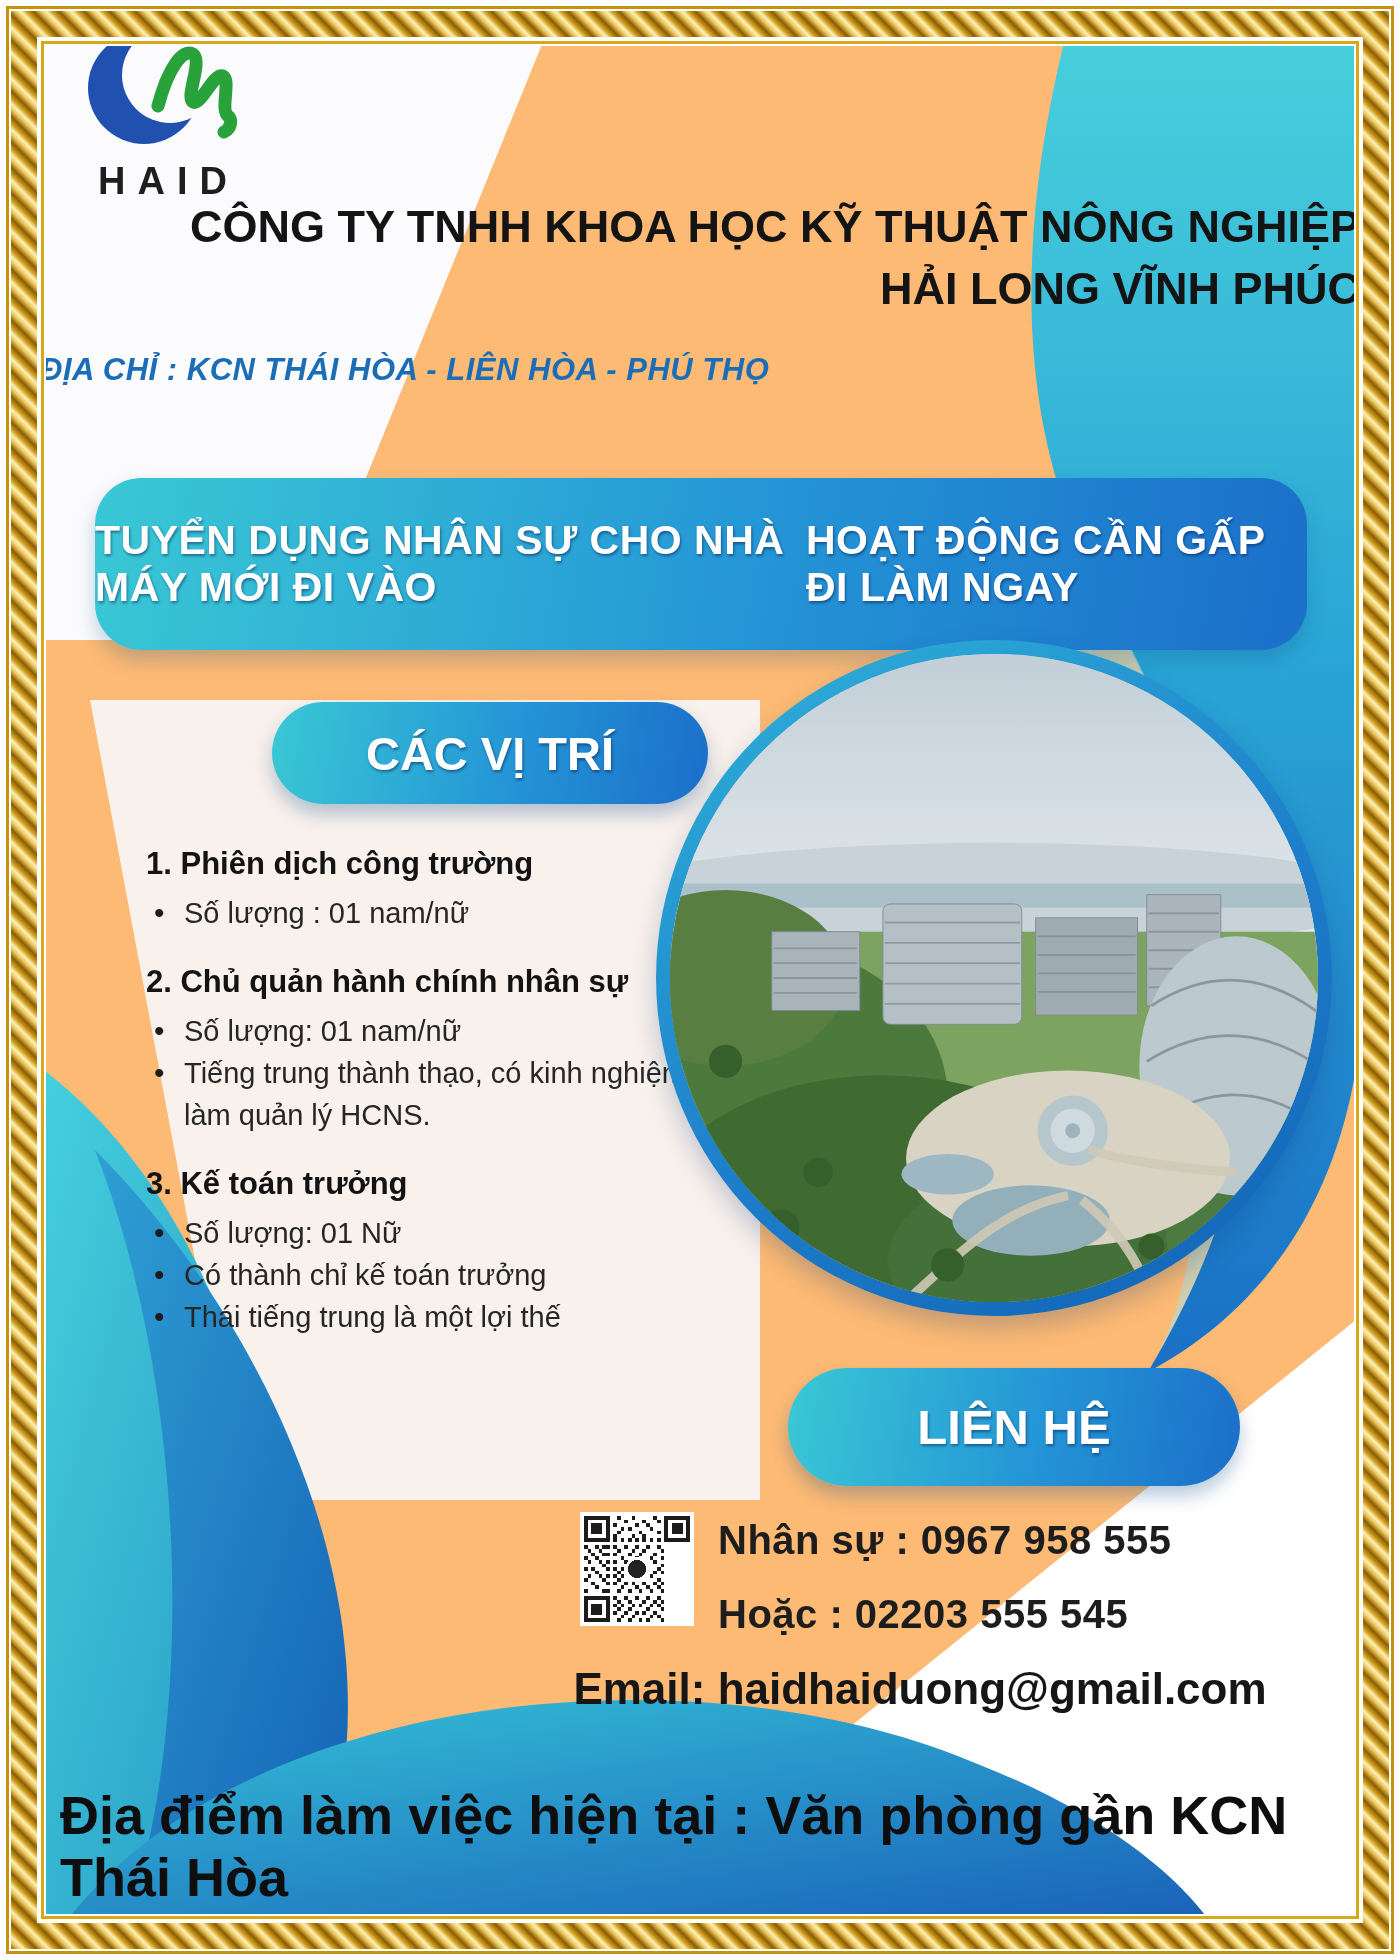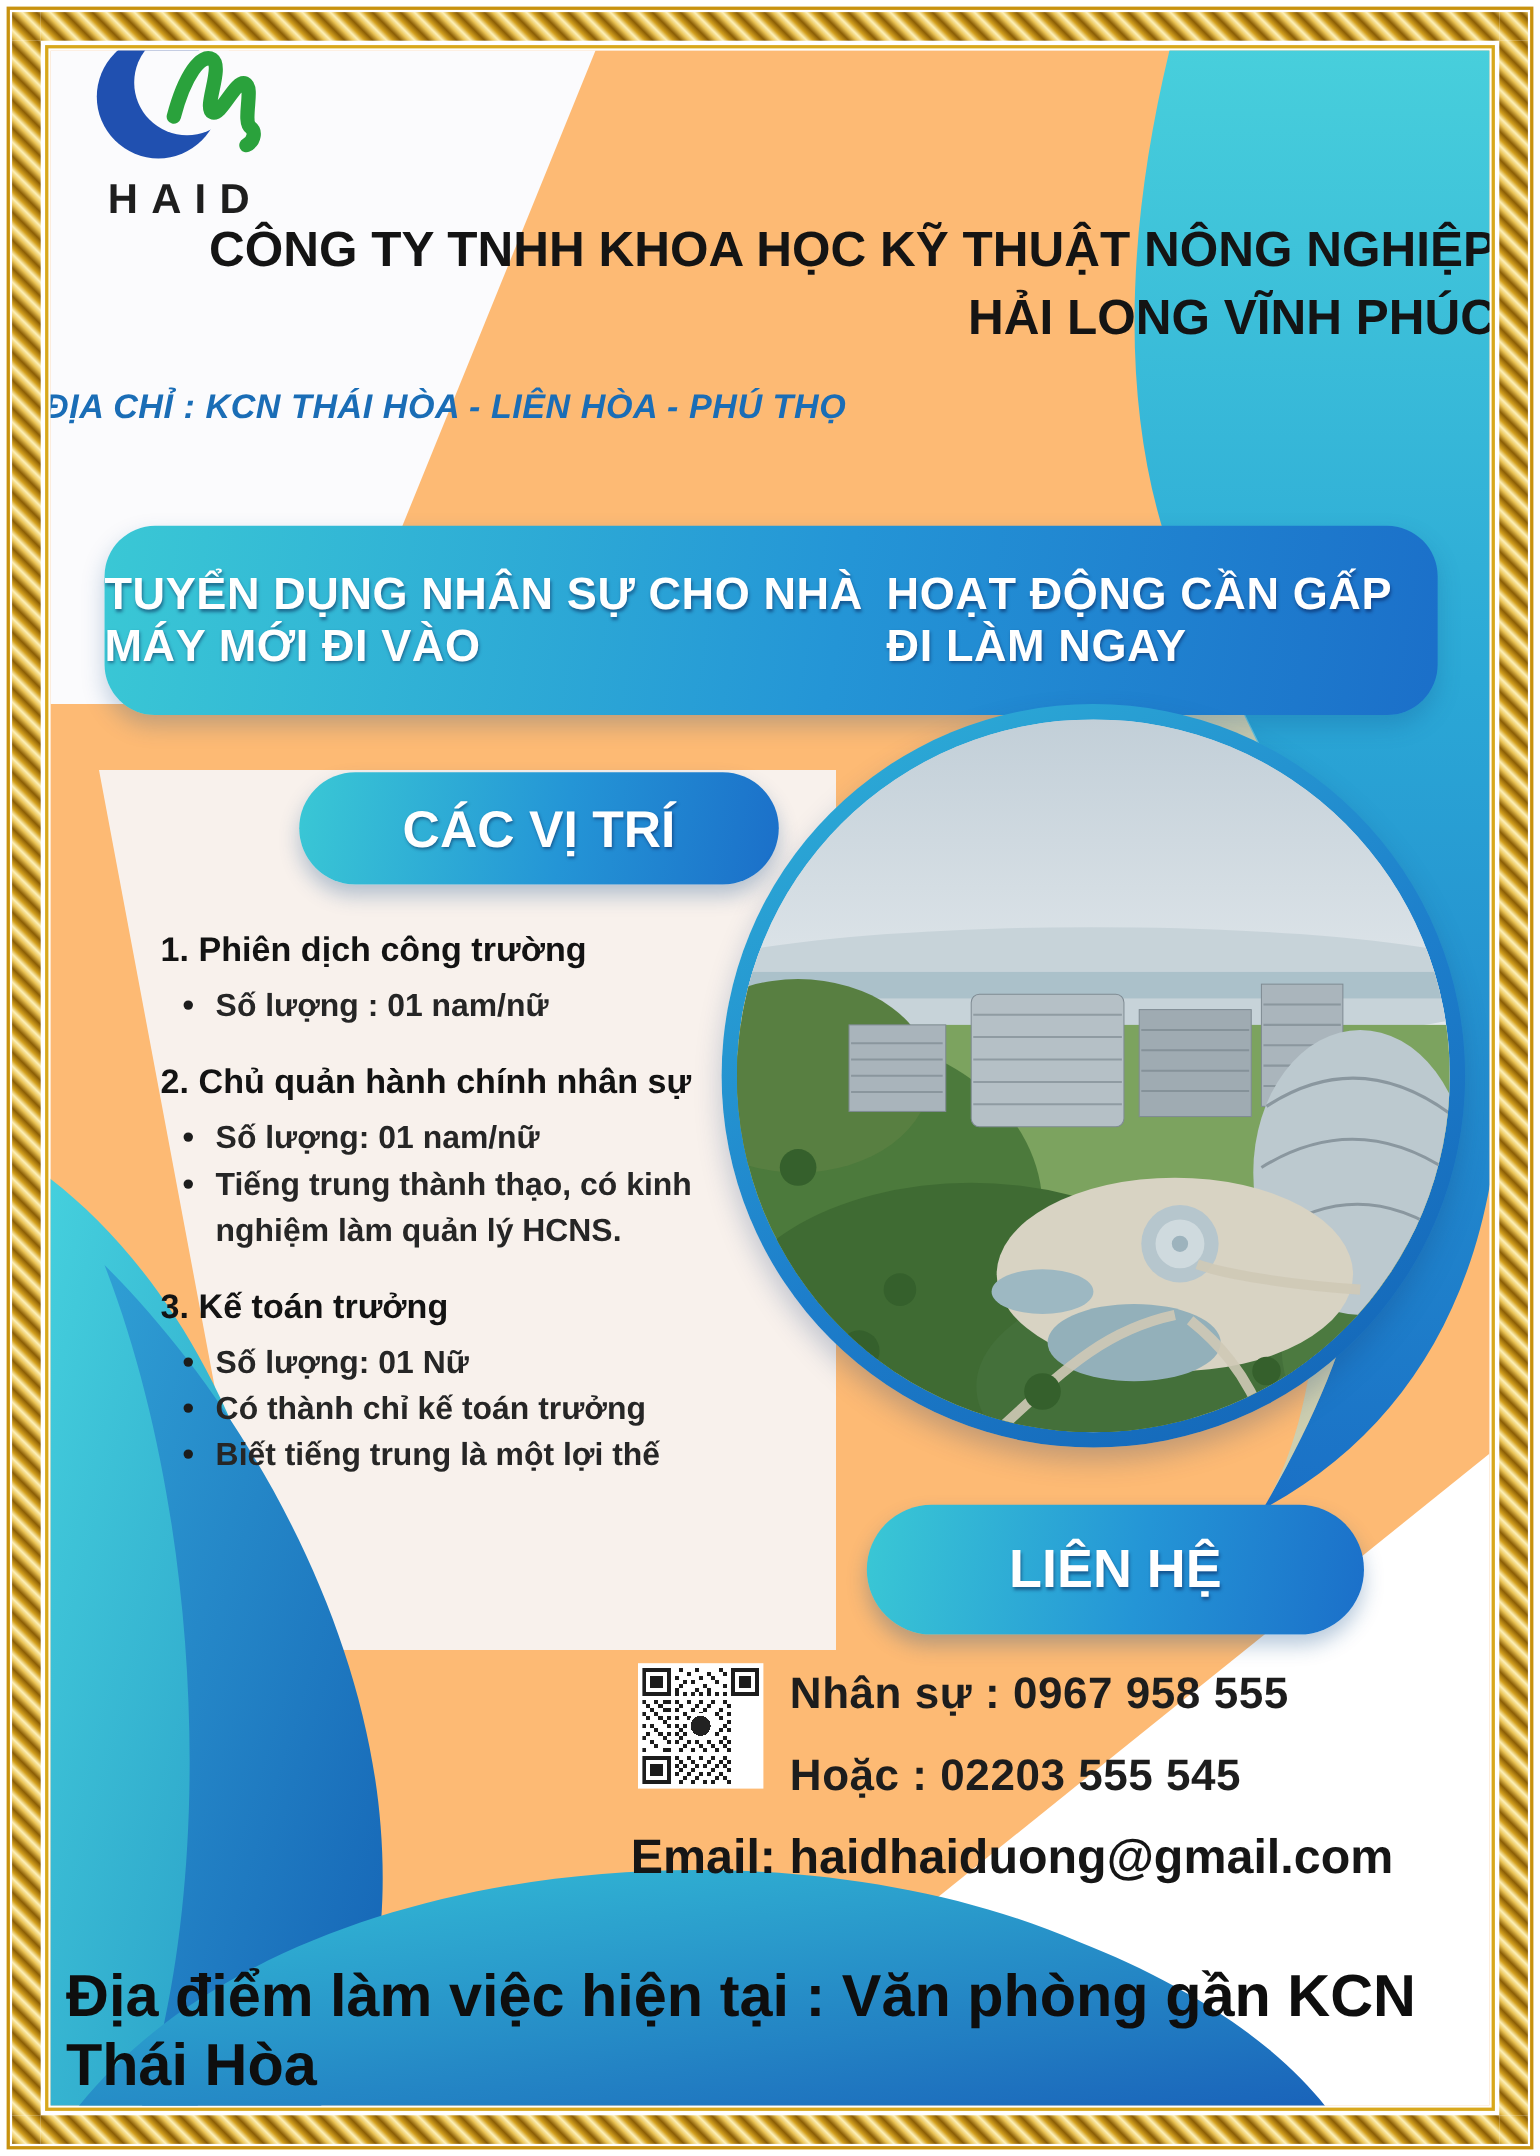--- a/index.html
+++ b/index.html
@@ -41,21 +41,21 @@
     display:flex;align-items:center;justify-content:center;
     box-shadow:0 10px 18px rgba(20,80,140,.3);
     color:#fff;font-weight:700;text-shadow:1px 2px 3px rgba(0,10,60,.45);
   }
   .pill-positions{left:272px;top:702px;width:436px;height:102px;font-size:47px;}
   .pill-contact{left:788px;top:1368px;width:452px;height:118px;font-size:49px;}
   
   .jobs{position:absolute;left:146px;top:846px;width:548px;z-index:2;color:#1f1f1f;}
   .job{margin-bottom:30px;}
   .job-title{font-size:31px;font-weight:700;color:#131313;margin-bottom:10px;}
-  .job ul{list-style:none;margin:12px;padding:0;font-weight:bold;}
+  .job ul{list-style:none;margin:0;padding:0;}
   .job li{position:relative;padding-left:38px;font-size:29px;line-height:42px;color:#262626;}
   .job li::before{content:"•";position:absolute;left:8px;top:0;font-size:30px;color:#1c1c1c;}
   
   .photo-ring{
     position:absolute;left:656px;top:640px;width:676px;height:676px;border-radius:50%;z-index:2;
     background:linear-gradient(150deg,#2fb3d8 0%,#1d7ecb 55%,#1262b4 100%);
     padding:14px;box-sizing:border-box;box-shadow:0 12px 24px rgba(20,60,120,.25);
   }
   .photo-clip{width:100%;height:100%;border-radius:50%;overflow:hidden;background:#cdd8de;}
   .photo-clip svg{display:block;width:100%;height:100%;}
@@ -143,21 +143,21 @@
           <ul>
             <li>Số lượng: 01 nam/nữ</li>
             <li>Tiếng trung thành thạo, có kinh nghiệm làm quản lý HCNS.</li>
           </ul>
         </div>
         <div class="job">
           <div class="job-title">3. Kế toán trưởng</div>
           <ul>
             <li>Số lượng: 01 Nữ</li>
             <li>Có thành chỉ kế toán trưởng</li>
-            <li>Biết tiếng trung là một lợi thế</li>
+            <li>Thái tiếng trung là một lợi thế</li>
           </ul>
         </div>
       </div>
 
       <div class="photo-ring">
         <div class="photo-clip">
           <svg viewBox="0 0 700 700" preserveAspectRatio="none">
             <defs>
               <linearGradient id="g-sky" x1="0" y1="0" x2="0" y2="1">
                 <stop offset="0" stop-color="#c2cfd8"></stop>

